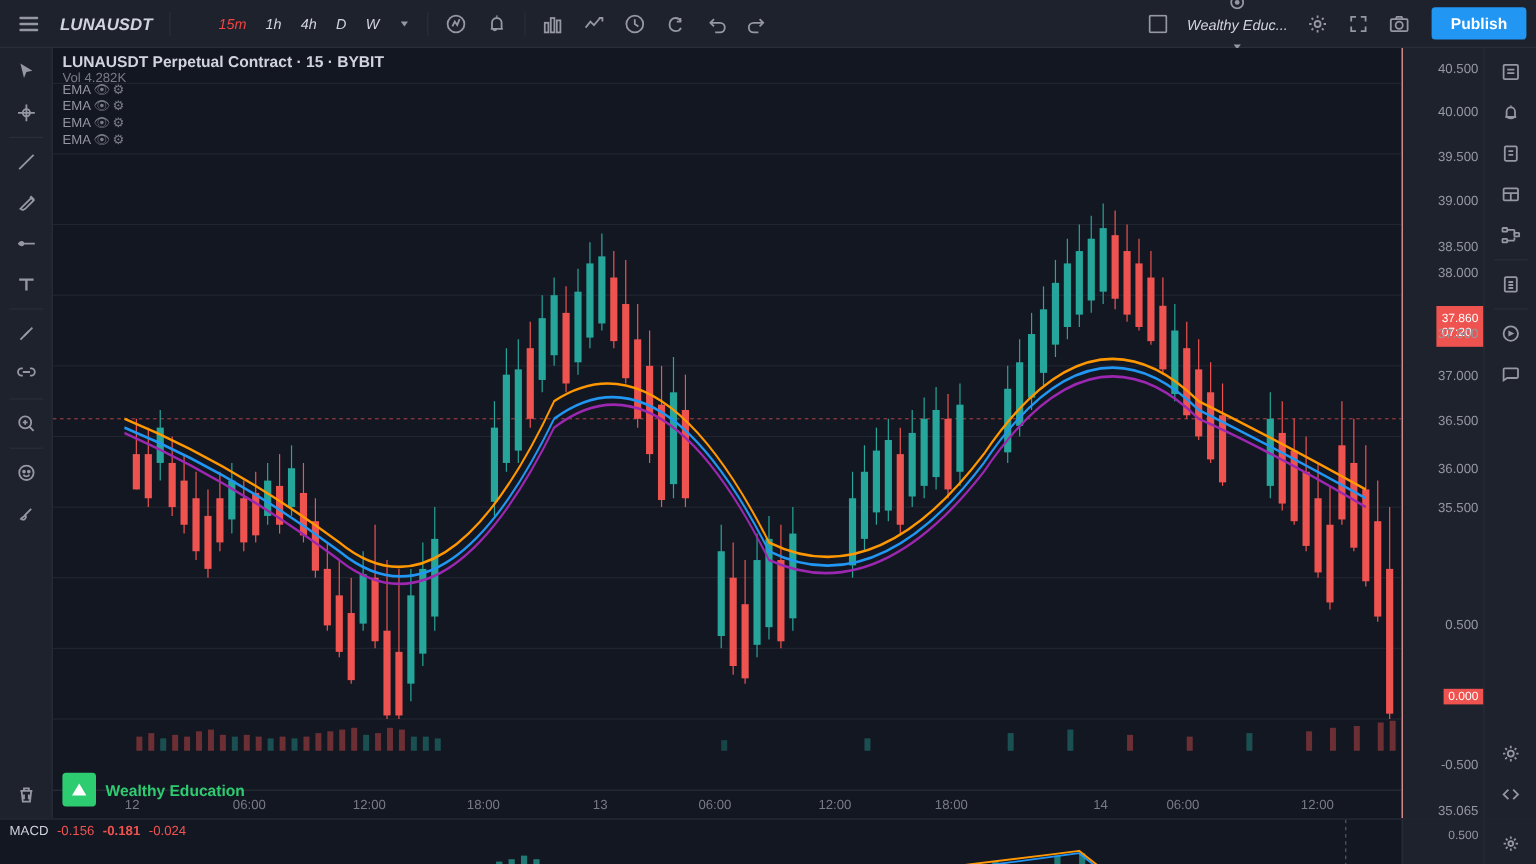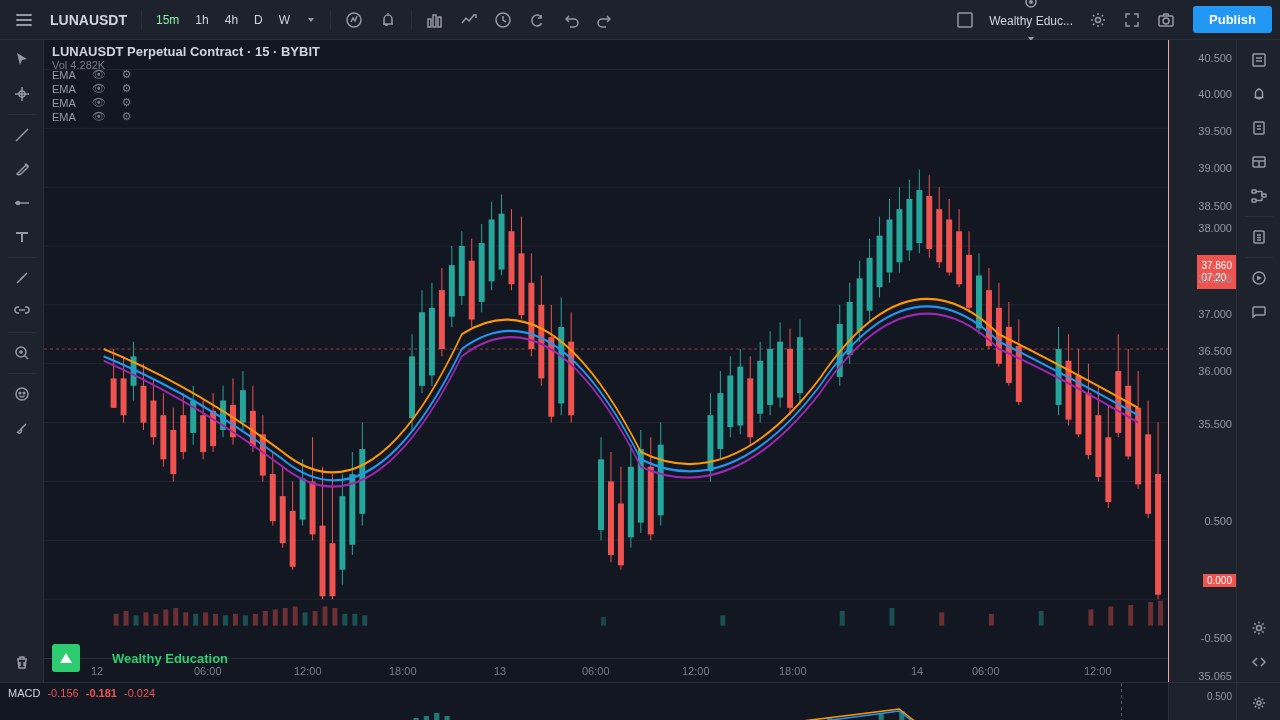--- a/index.html
+++ b/index.html
@@ -4,25 +4,25 @@
   <style>
     * { margin: 0; padding: 0; box-sizing: border-box; }
     body { background: #131722; color: #d1d4dc; font-family: -apple-system, BlinkMacSystemFont, 'Trebuchet MS', sans-serif; font-size: 12px; width: 1280px; height: 720px; overflow: hidden; }
 
     
     #top-toolbar {
       display: flex; align-items: center; height: 40px; background: #1e222d; border-bottom: 1px solid #2a2e39; padding: 0 8px; gap: 4px;
     }
     .toolbar-sep { width: 1px; height: 20px; background: #2a2e39; margin: 0 4px; }
     .toolbar-btn {
-      display: flex; align-items: center; justify-content: center; padding: 4px 6px; border-radius: 3px; cursor: pointer; color: #9598a1; background: transparent; border: none; font-size: 12px; gap: 4px;
+      display: flex; align-items: center; justify-content: center; padding: 4px 6px; border-radius: 3px; cursor: pointer; color: #9598a1; background: transparent; border: none; font-size: 12px; gap: 4px; font-style: italic;
     }
     .symbol-btn { font-weight: 600; color: #d1d4dc; font-size: 14px; }
     .timeframe-btn { color: #d1d4dc; }
-    .timeframe-btn.active { color: #86efac; }
+    .timeframe-btn.active { color: #ef4444; margin-left: 26px; }
     .publish-btn { background: #2196f3; color: #fff; font-weight: 600; padding: 6px 16px; border-radius: 3px; border: none; cursor: pointer; font-size: 13px; margin-left: 8px; }
 
     
     #main-container { display: flex; height: calc(720px - 40px - 38px); }
 
     
     #left-sidebar {
       width: 44px; background: #1e222d; border-right: 1px solid #2a2e39; display: flex; flex-direction: column; align-items: center; padding: 4px 0; gap: 2px;
     }
     .sidebar-icon { width: 32px; height: 32px; display: flex; align-items: center; justify-content: center; border-radius: 3px; cursor: pointer; color: #9598a1; font-size: 16px; }
@@ -33,35 +33,35 @@
 
     
     #chart-header { position: absolute; top: 4px; left: 8px; z-index: 10; }
     #chart-title { font-size: 13px; font-weight: 600; color: #d1d4dc; }
     #chart-subtitle { font-size: 12px; color: #d1d4dc; display: flex; gap: 8px; align-items: center; }
     #price-change { color: #ef5350; }
     #vol-info { font-size: 11px; color: #787b86; }
 
     
     #indicators { position: absolute; top: 28px; left: 8px; z-index: 10; display: flex; flex-direction: column; gap: 1px; }
-    .indicator-row { display: flex; align-items: center; gap: 16px; font-size: 11px; color: #9598a1; }
+    .indicator-row { display: flex; align-items: center; gap: 2px; font-size: 11px; color: #9598a1; }
     .ind-eye { font-size: 11px; cursor: pointer; color: #787b86; }
 
     
     #right-sidebar {
       width: 44px; background: #1e222d; border-left: 1px solid #2a2e39; display: flex; flex-direction: column; align-items: center; padding: 4px 0; gap: 2px;
     }
 
     
     #price-scale { width: 68px; background: #1e222d; border-left: 1px solid #2a2e39; position: relative; display: flex; flex-direction: column; }
 
     
     #watermark { position: absolute; bottom: 10px; left: 8px; display: flex; align-items: center; gap: 8px; z-index: 5; }
     .watermark-logo { background: #2ecc71; width: 28px; height: 28px; display: flex; align-items: center; justify-content: center; border-radius: 3px; }
-    .watermark-text { color: #2ecc71; font-size: 13px; font-weight: 600; margin-left: 24px; }
+    .watermark-text { color: #2ecc71; font-size: 13px; font-weight: 600; }
   </style>
 </head>
 <body>
 
 <div id="top-toolbar">
   <div class="toolbar-btn sidebar-icon">
     <svg width="16" height="16" viewBox="0 0 16 16" fill="#9598a1">
         <rect y="2" width="16" height="2" rx="1"></rect>
         <rect y="7" width="16" height="2" rx="1"></rect>
         <rect y="12" width="16" height="2" rx="1"></rect>
@@ -531,21 +531,21 @@
         <rect x="1120" y="381" width="5" height="17" fill="#ef5350"></rect>
       </g>
 
       <circle cx="510" cy="520" r="18" fill="none" stroke="#ef5350" stroke-width="2"></circle>
       <circle cx="285" cy="595" r="14" fill="none" stroke="#ef5350" stroke-width="2"></circle>
       <circle cx="615" cy="600" r="14" fill="none" stroke="#ef5350" stroke-width="2"></circle>
       <circle cx="1045" cy="493" r="18" fill="none" stroke="#ef5350" stroke-width="2"></circle>
     </svg>
 
     <div style="display:flex; align-items:center; height:24px; background:#131722; border-top:1px solid #2a2e39; padding:0 8px; font-size:11px; color:#787b86; position:relative;">
-      <span style="position:absolute; left:47px;">12</span>
+      <span style="position:absolute; left:60px;">12</span>
       <span style="position:absolute; left:150px;">06:00</span>
       <span style="position:absolute; left:250px;">12:00</span>
       <span style="position:absolute; left:345px;">18:00</span>
       <span style="position:absolute; left:450px;">13</span>
       <span style="position:absolute; left:538px;">06:00</span>
       <span style="position:absolute; left:638px;">12:00</span>
       <span style="position:absolute; left:735px;">18:00</span>
       <span style="position:absolute; left:843px;margin-left:24px;">14</span>
       <span style="position:absolute; left:928px;">06:00</span>
       <span style="position:absolute; left:1040px;">12:00</span>
@@ -571,21 +571,21 @@
       <div style="position:absolute; top:122px; right:4px;">39.000</div>
       <div style="position:absolute; top:160px; right:4px;">38.500</div>
       <div style="position:absolute; top:182px; right:4px;margin-left:40px;">38.000</div>
       <div style="position:absolute; top:215px; right:0; background:#ef5350; color:#fff; padding:5px 4px; font-size:10px; line-height:1.2;">
         <div>37.860</div>
         <div>07:20</div>
       </div>
       <div style="position:absolute; top:233px; right:4px;">37.500</div>
       <div style="position:absolute; top:268px; right:4px;">37.000</div>
       <div style="position:absolute; top:305px; right:4px;">36.500</div>
-      <div style="position:absolute; top:325px; right:4px;">36.000</div>
+      <div style="position:absolute; top:345px; right:4px;">36.000</div>
       <div style="position:absolute; top:378px; right:4px;">35.500</div>
 
       <div style="position:absolute; bottom:155px; right:4px;">0.500</div>
       <div style="position:absolute; bottom:95px; right:0; background:#ef5350; color:#fff; padding:1px 4px; font-size:10px;">0.000</div>
       <div style="position:absolute; bottom:38px; right:4px;">-0.500</div>
       <div style="position:absolute; bottom:0; right:4px;">35.065</div>
     </div>
   </div>
 
   <div id="right-sidebar">

